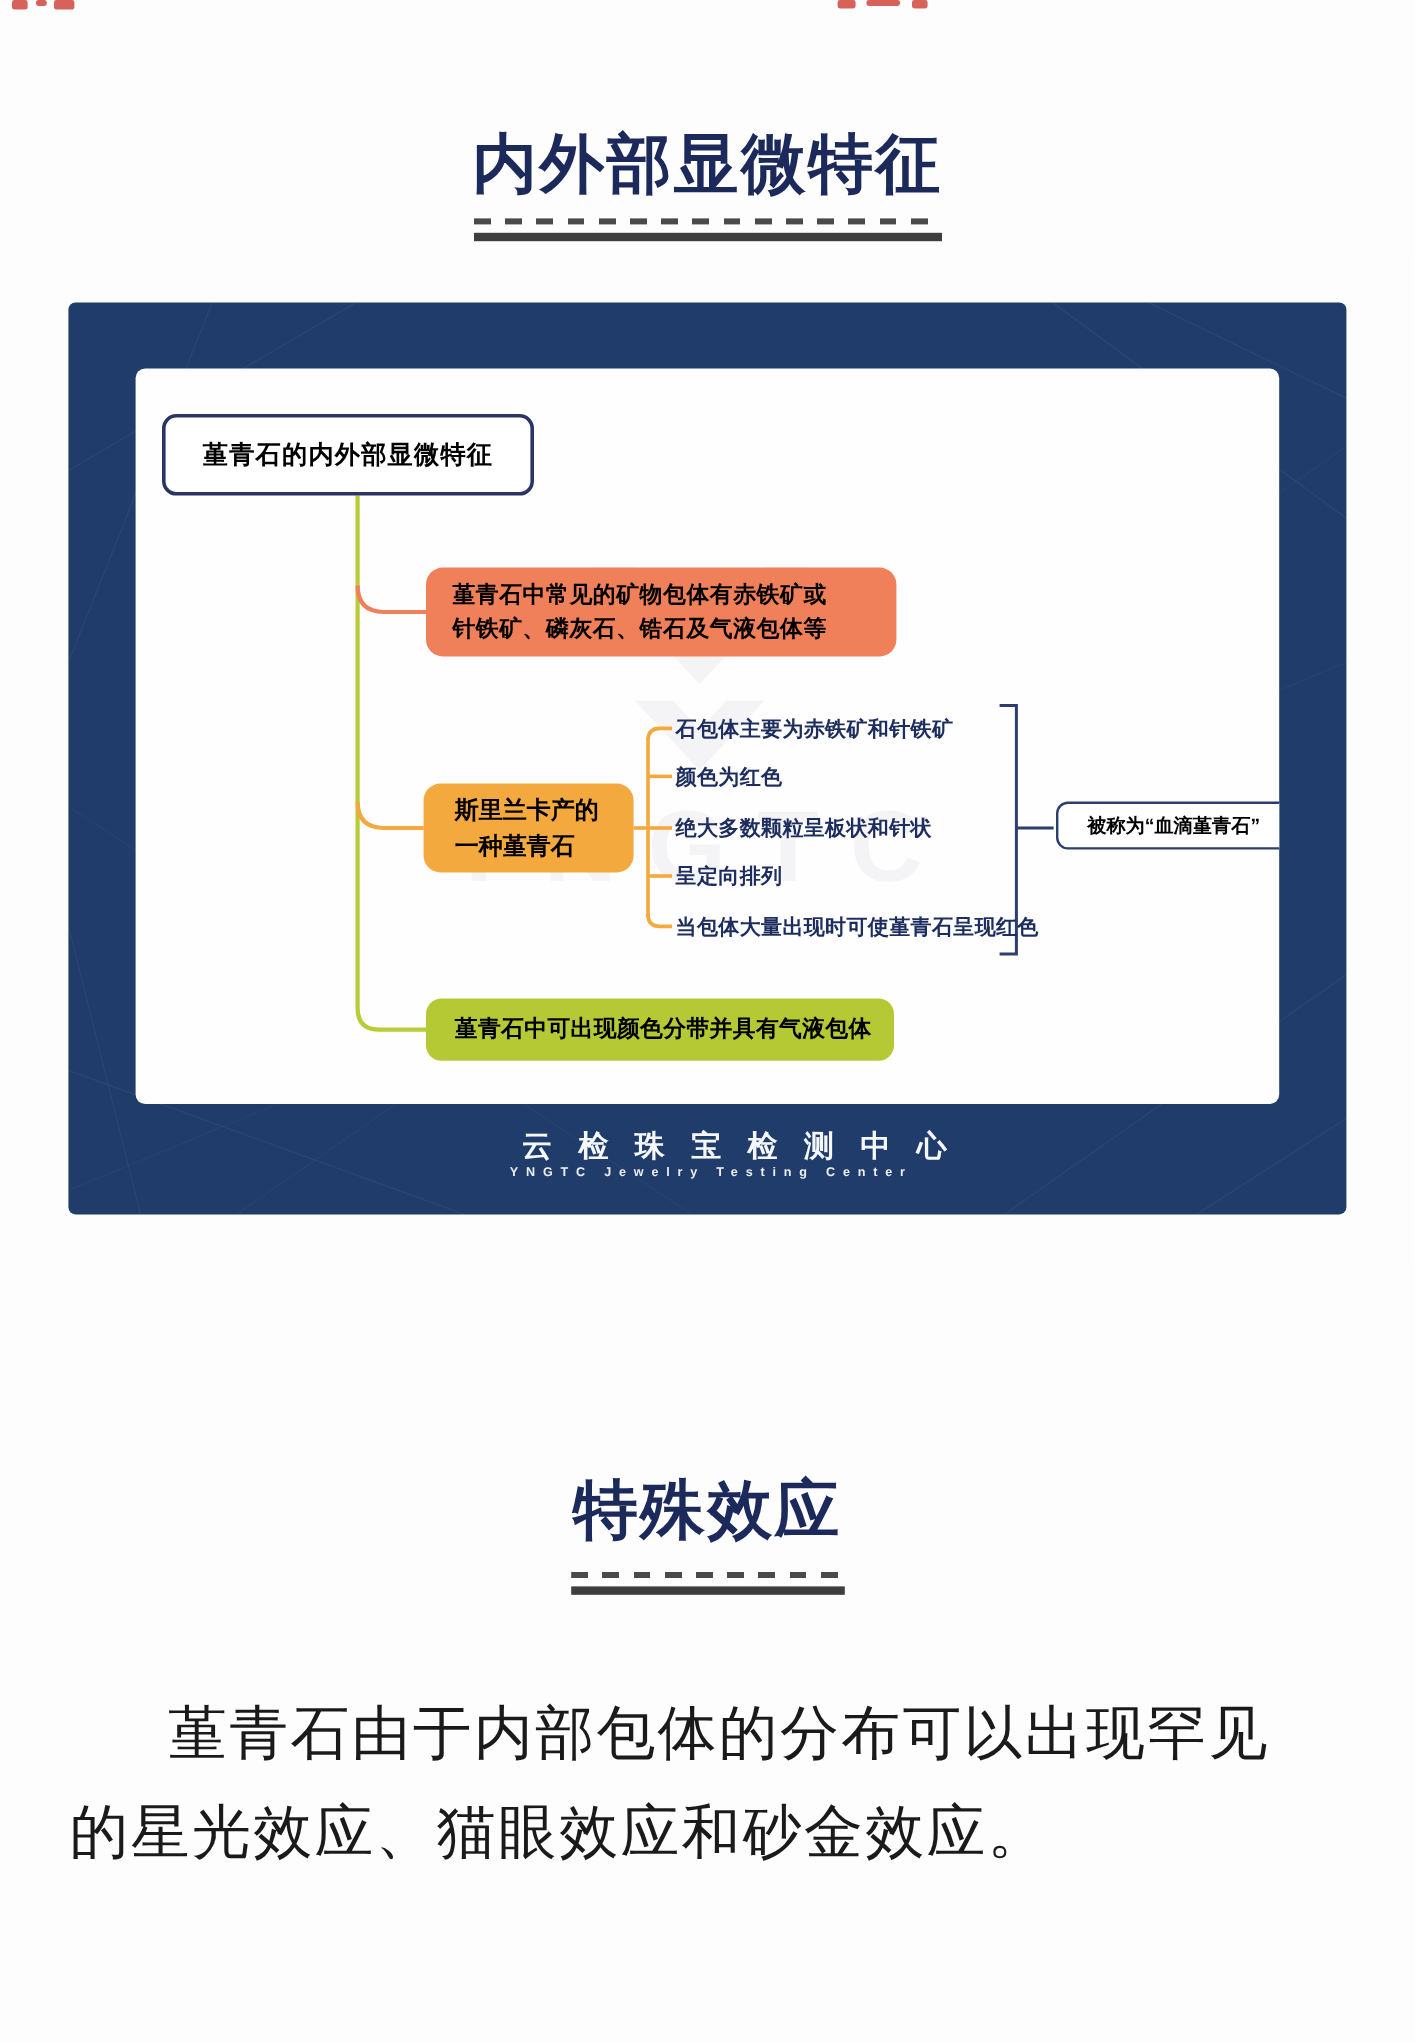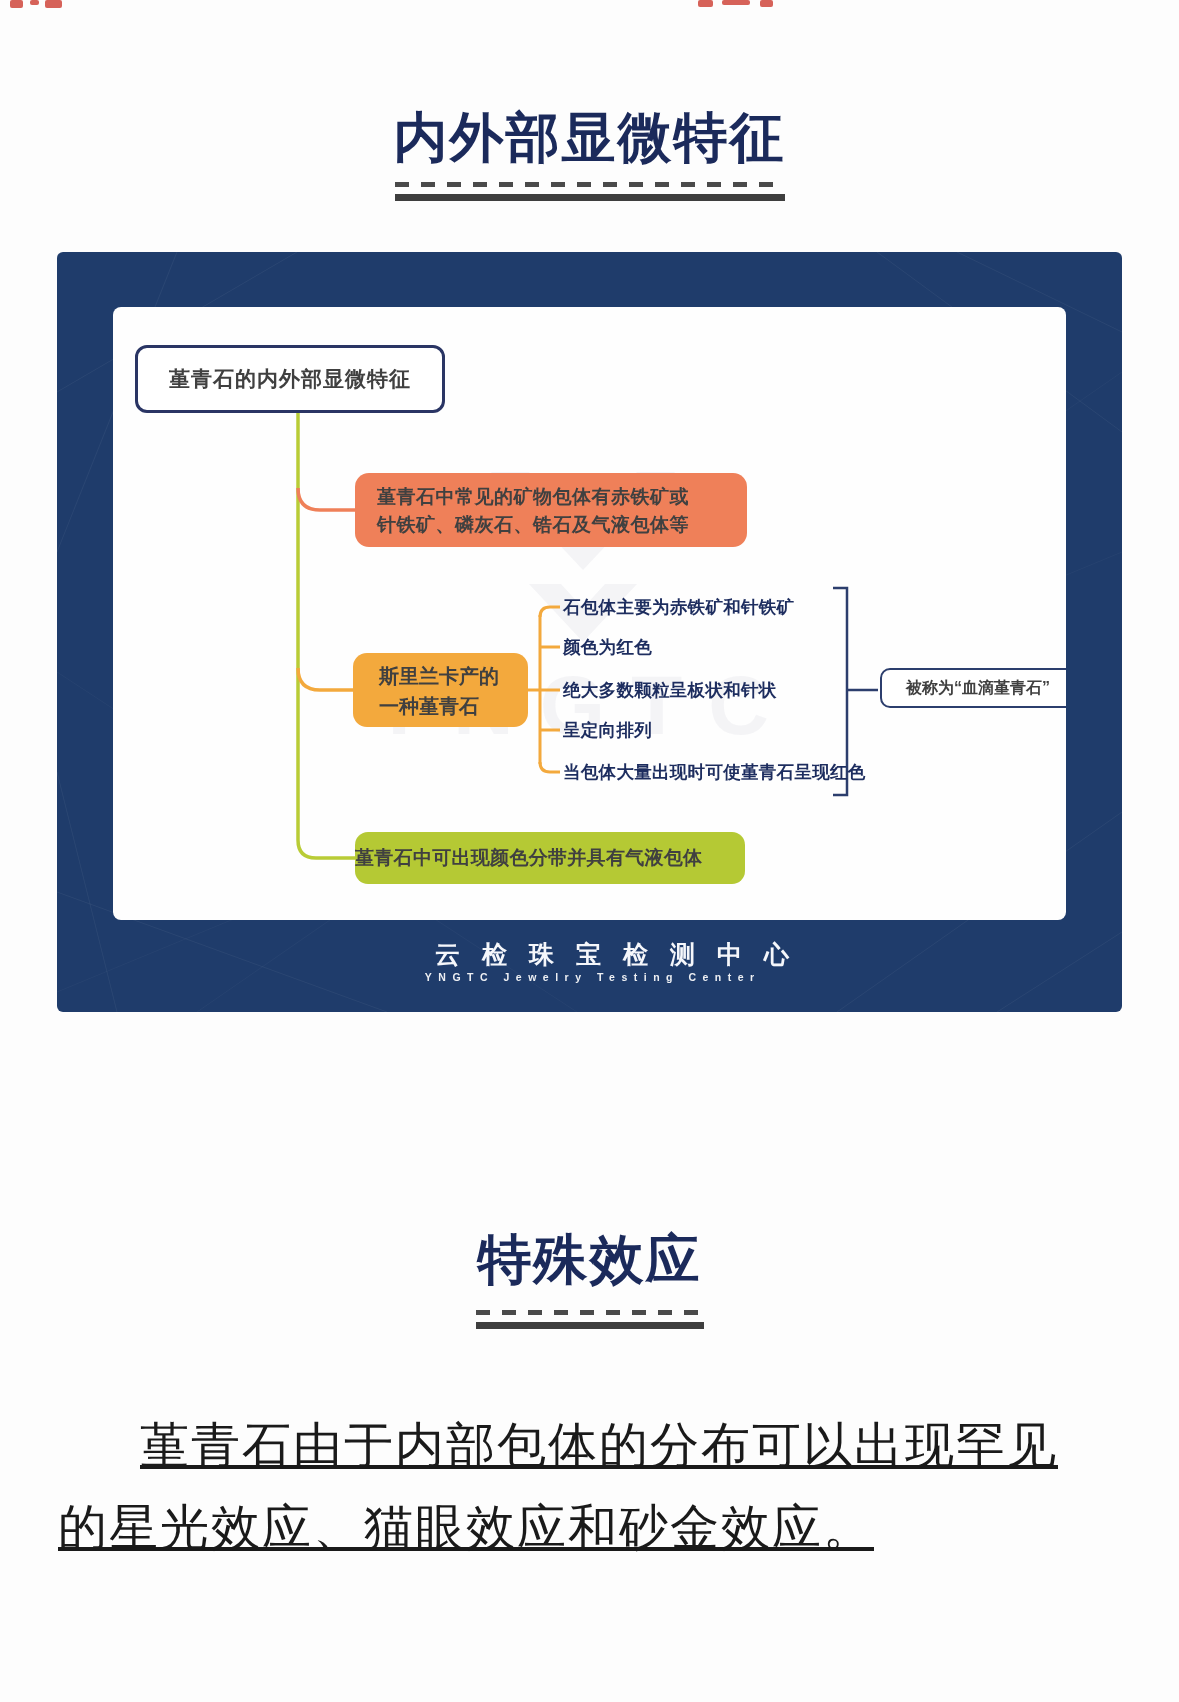--- a/index.html
+++ b/index.html
@@ -33,21 +33,21 @@
   .card-pattern { position:absolute; inset:0; width:100%; height:100%; }
   .panel {
     position:absolute; left:56px; top:55px; width:953px; height:613px;
     background:#fefefe; border-radius:8px; overflow:hidden;
   }
   .wm { position:absolute; left:230px; top:165px; opacity:.55; }
 
   .connectors, .bracket-svg { position:absolute; left:0; top:0; pointer-events:none; }
 
   .node {
-    position:absolute; box-sizing:border-box; color:#404040; font-weight:bold;
+    position:absolute; box-sizing:border-box; color:#000000; font-weight:bold;
   }
   .root-node {
     left:22px; top:38px; width:310px; height:68px;
     background:#ffffff; border:3px solid #2a3564; border-radius:12px;
     font-size:21px; display:flex; align-items:center; justify-content:center;
     letter-spacing:1px;
   }
   .box-salmon {
     left:242px; top:166px; width:392px; height:74px;
     background:#ef8059; border-radius:14px;
@@ -55,21 +55,21 @@
     letter-spacing:.5px;
   }
   .box-orange {
     left:240px; top:346px; width:175px; height:74px;
     background:#f3a93d; border-radius:14px;
     font-size:20px; line-height:30px; padding:8px 0 0 26px;
   }
   .box-green {
     left:242px; top:525px; width:390px; height:52px;
     background:#b5c934; border-radius:13px;
-    font-size:19px; line-height:52px; 
+    font-size:19px; line-height:52px; padding-left:24px;
     letter-spacing:.3px;
   }
   .leaf {
     position:absolute; left:450px; height:26px; line-height:26px;
     font-size:17.5px; font-weight:600; color:#1d2d5f; letter-spacing:.3px;
   }
   .callout {
     left:767px; top:361px; width:196px; height:40px;
     background:#ffffff; border:2.5px solid #2c3e6d; border-radius:10px;
     font-size:16px; display:flex; align-items:center; justify-content:center;
@@ -85,21 +85,21 @@
   .brand-en {
     font-size:10.5px; font-weight:bold; letter-spacing:6.5px;
     text-indent:6.5px; color:rgba(255,255,255,.92);
   }
 
   
   .para {
     position:absolute; left:58px; right:58px; top:1404px;
     font-size:49px; line-height:82px; color:#1a1a1a; letter-spacing:2px;
   }
-  .para .ln { display:block;text-decoration:underline; }
+  .para .ln { display:block; }
   .para .indent { padding-left:82px; }
 
   
   .artifact { position:absolute; top:0; background:#cf463c; border-radius:2px; opacity:.85; }
   .a1 { left:10px;  width:13px; height:8px; }
   .a2 { left:30px;  width:9px;  height:5px; }
   .a3 { left:45px;  width:17px; height:8px; }
   .a4 { left:698px; width:15px; height:7px; }
   .a5 { left:722px; width:28px; height:5px; }
   .a6 { left:760px; width:13px; height:7px; }

